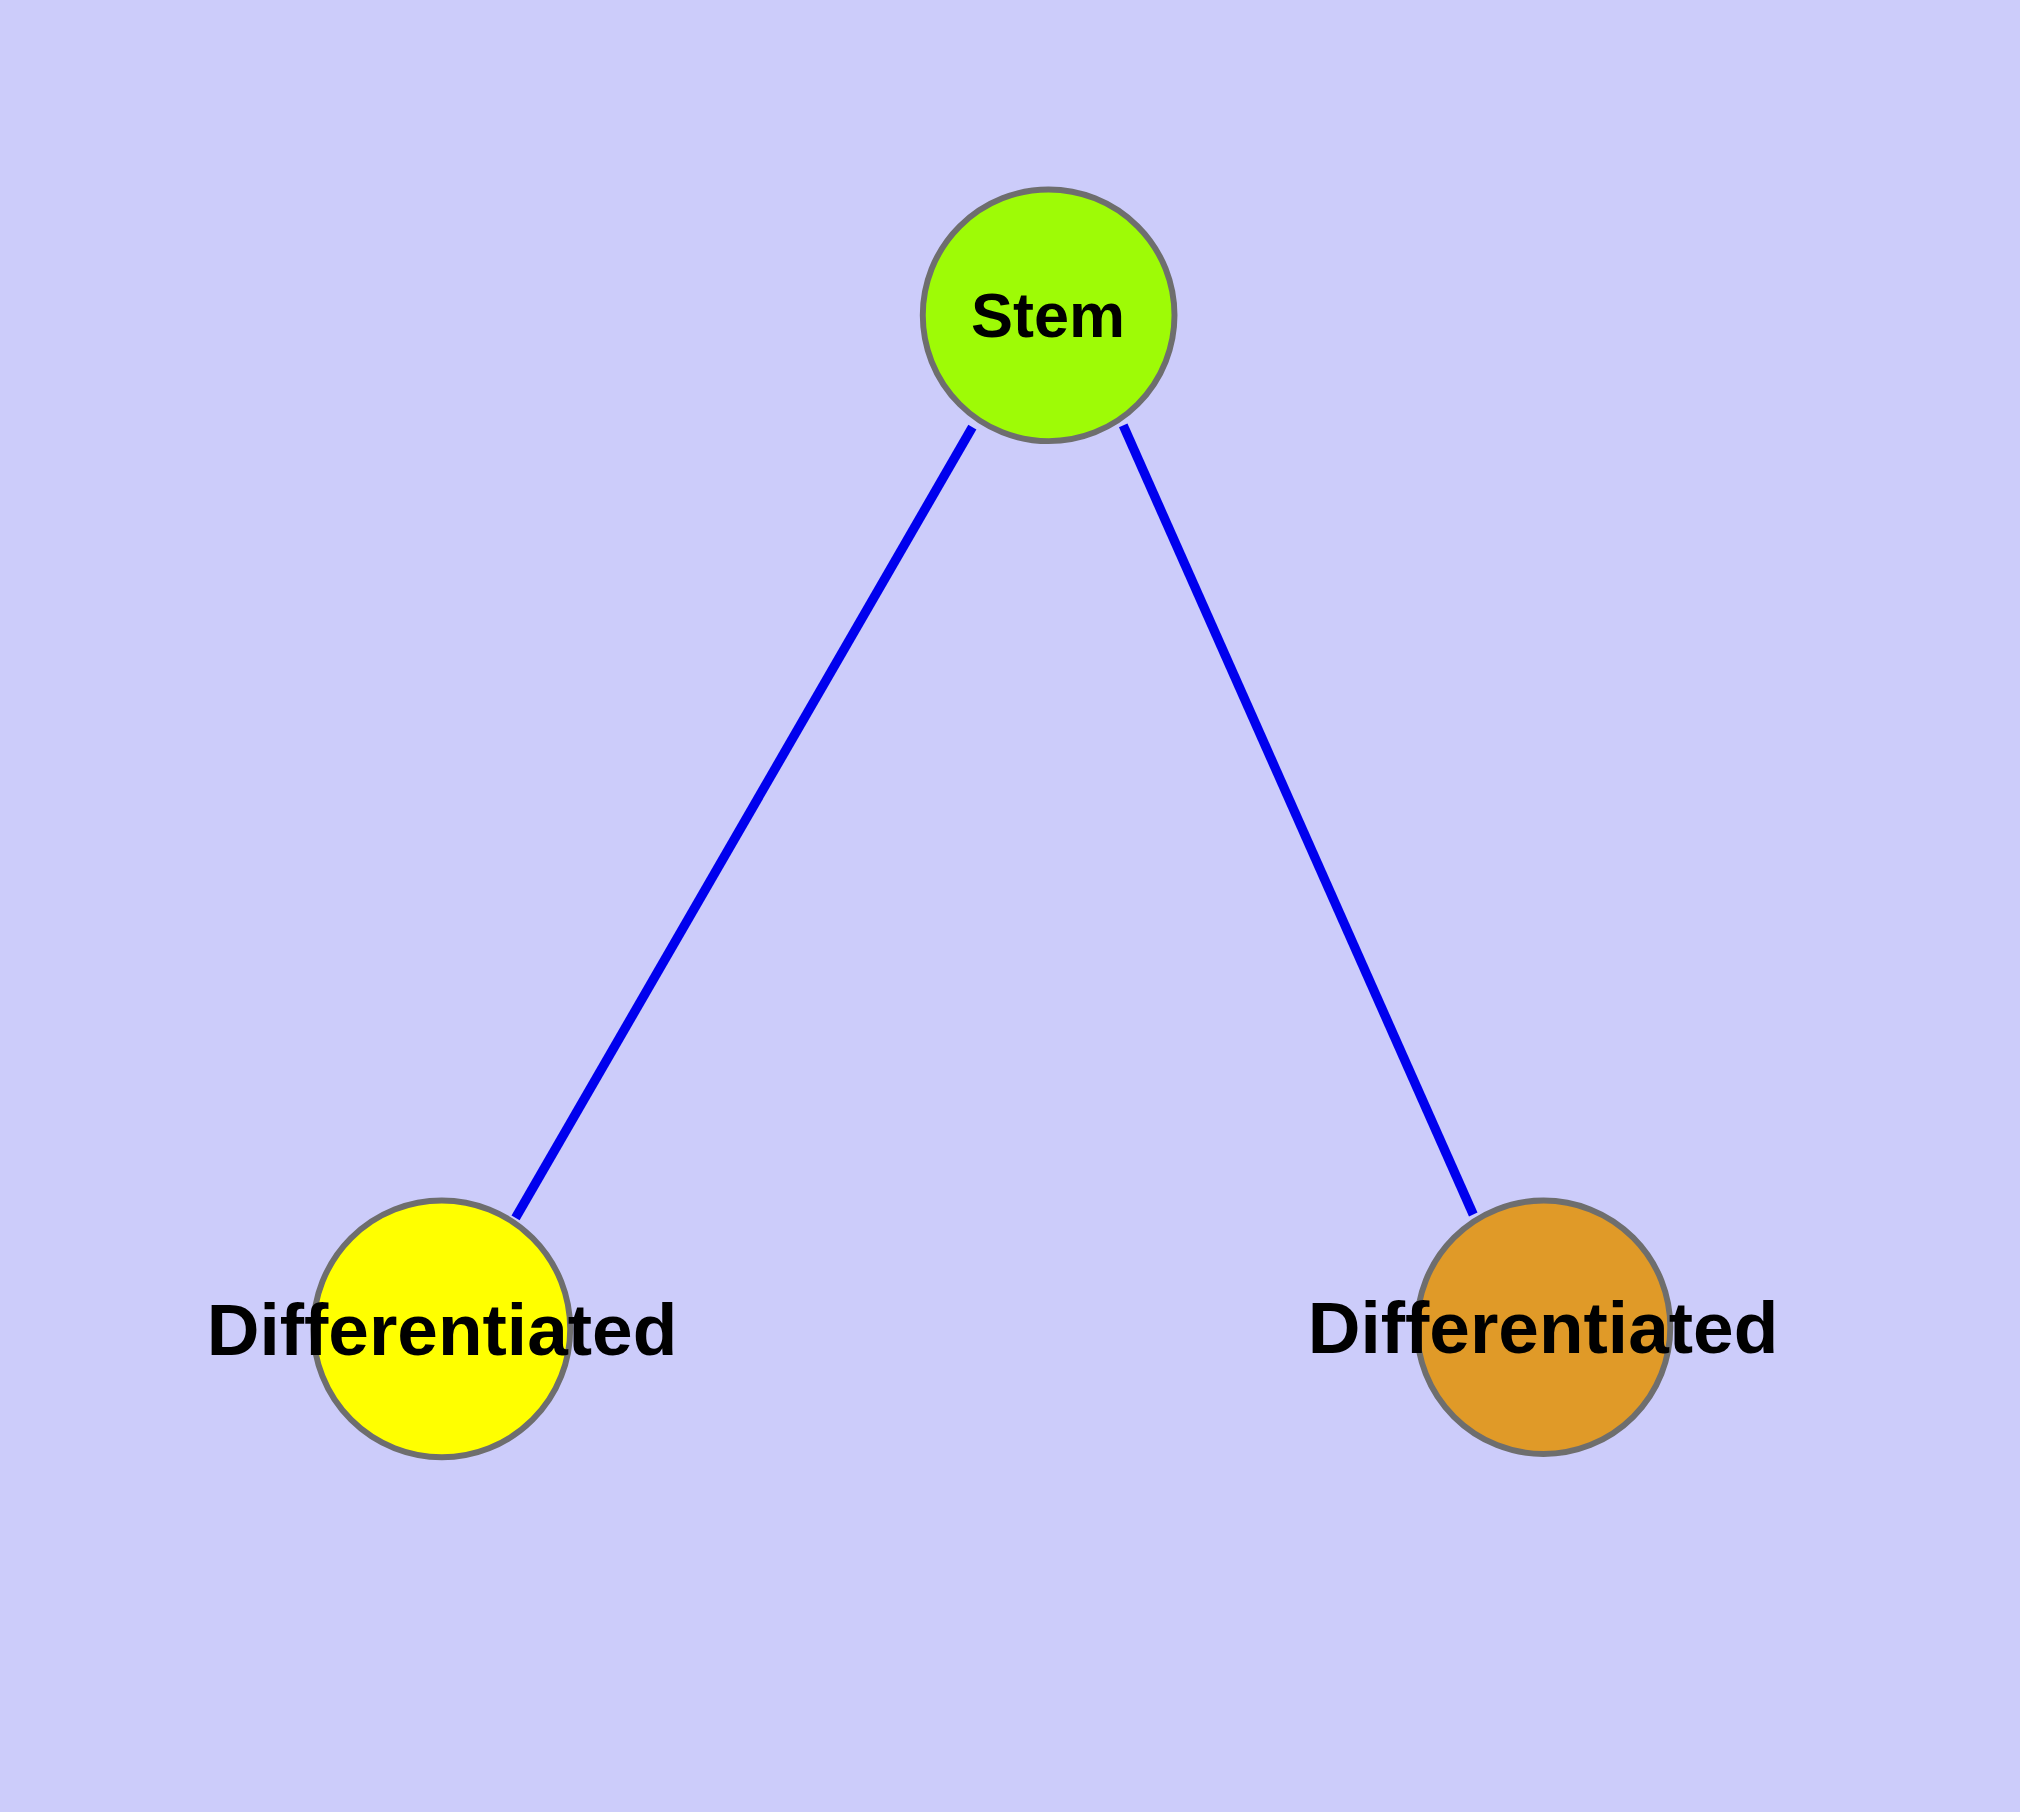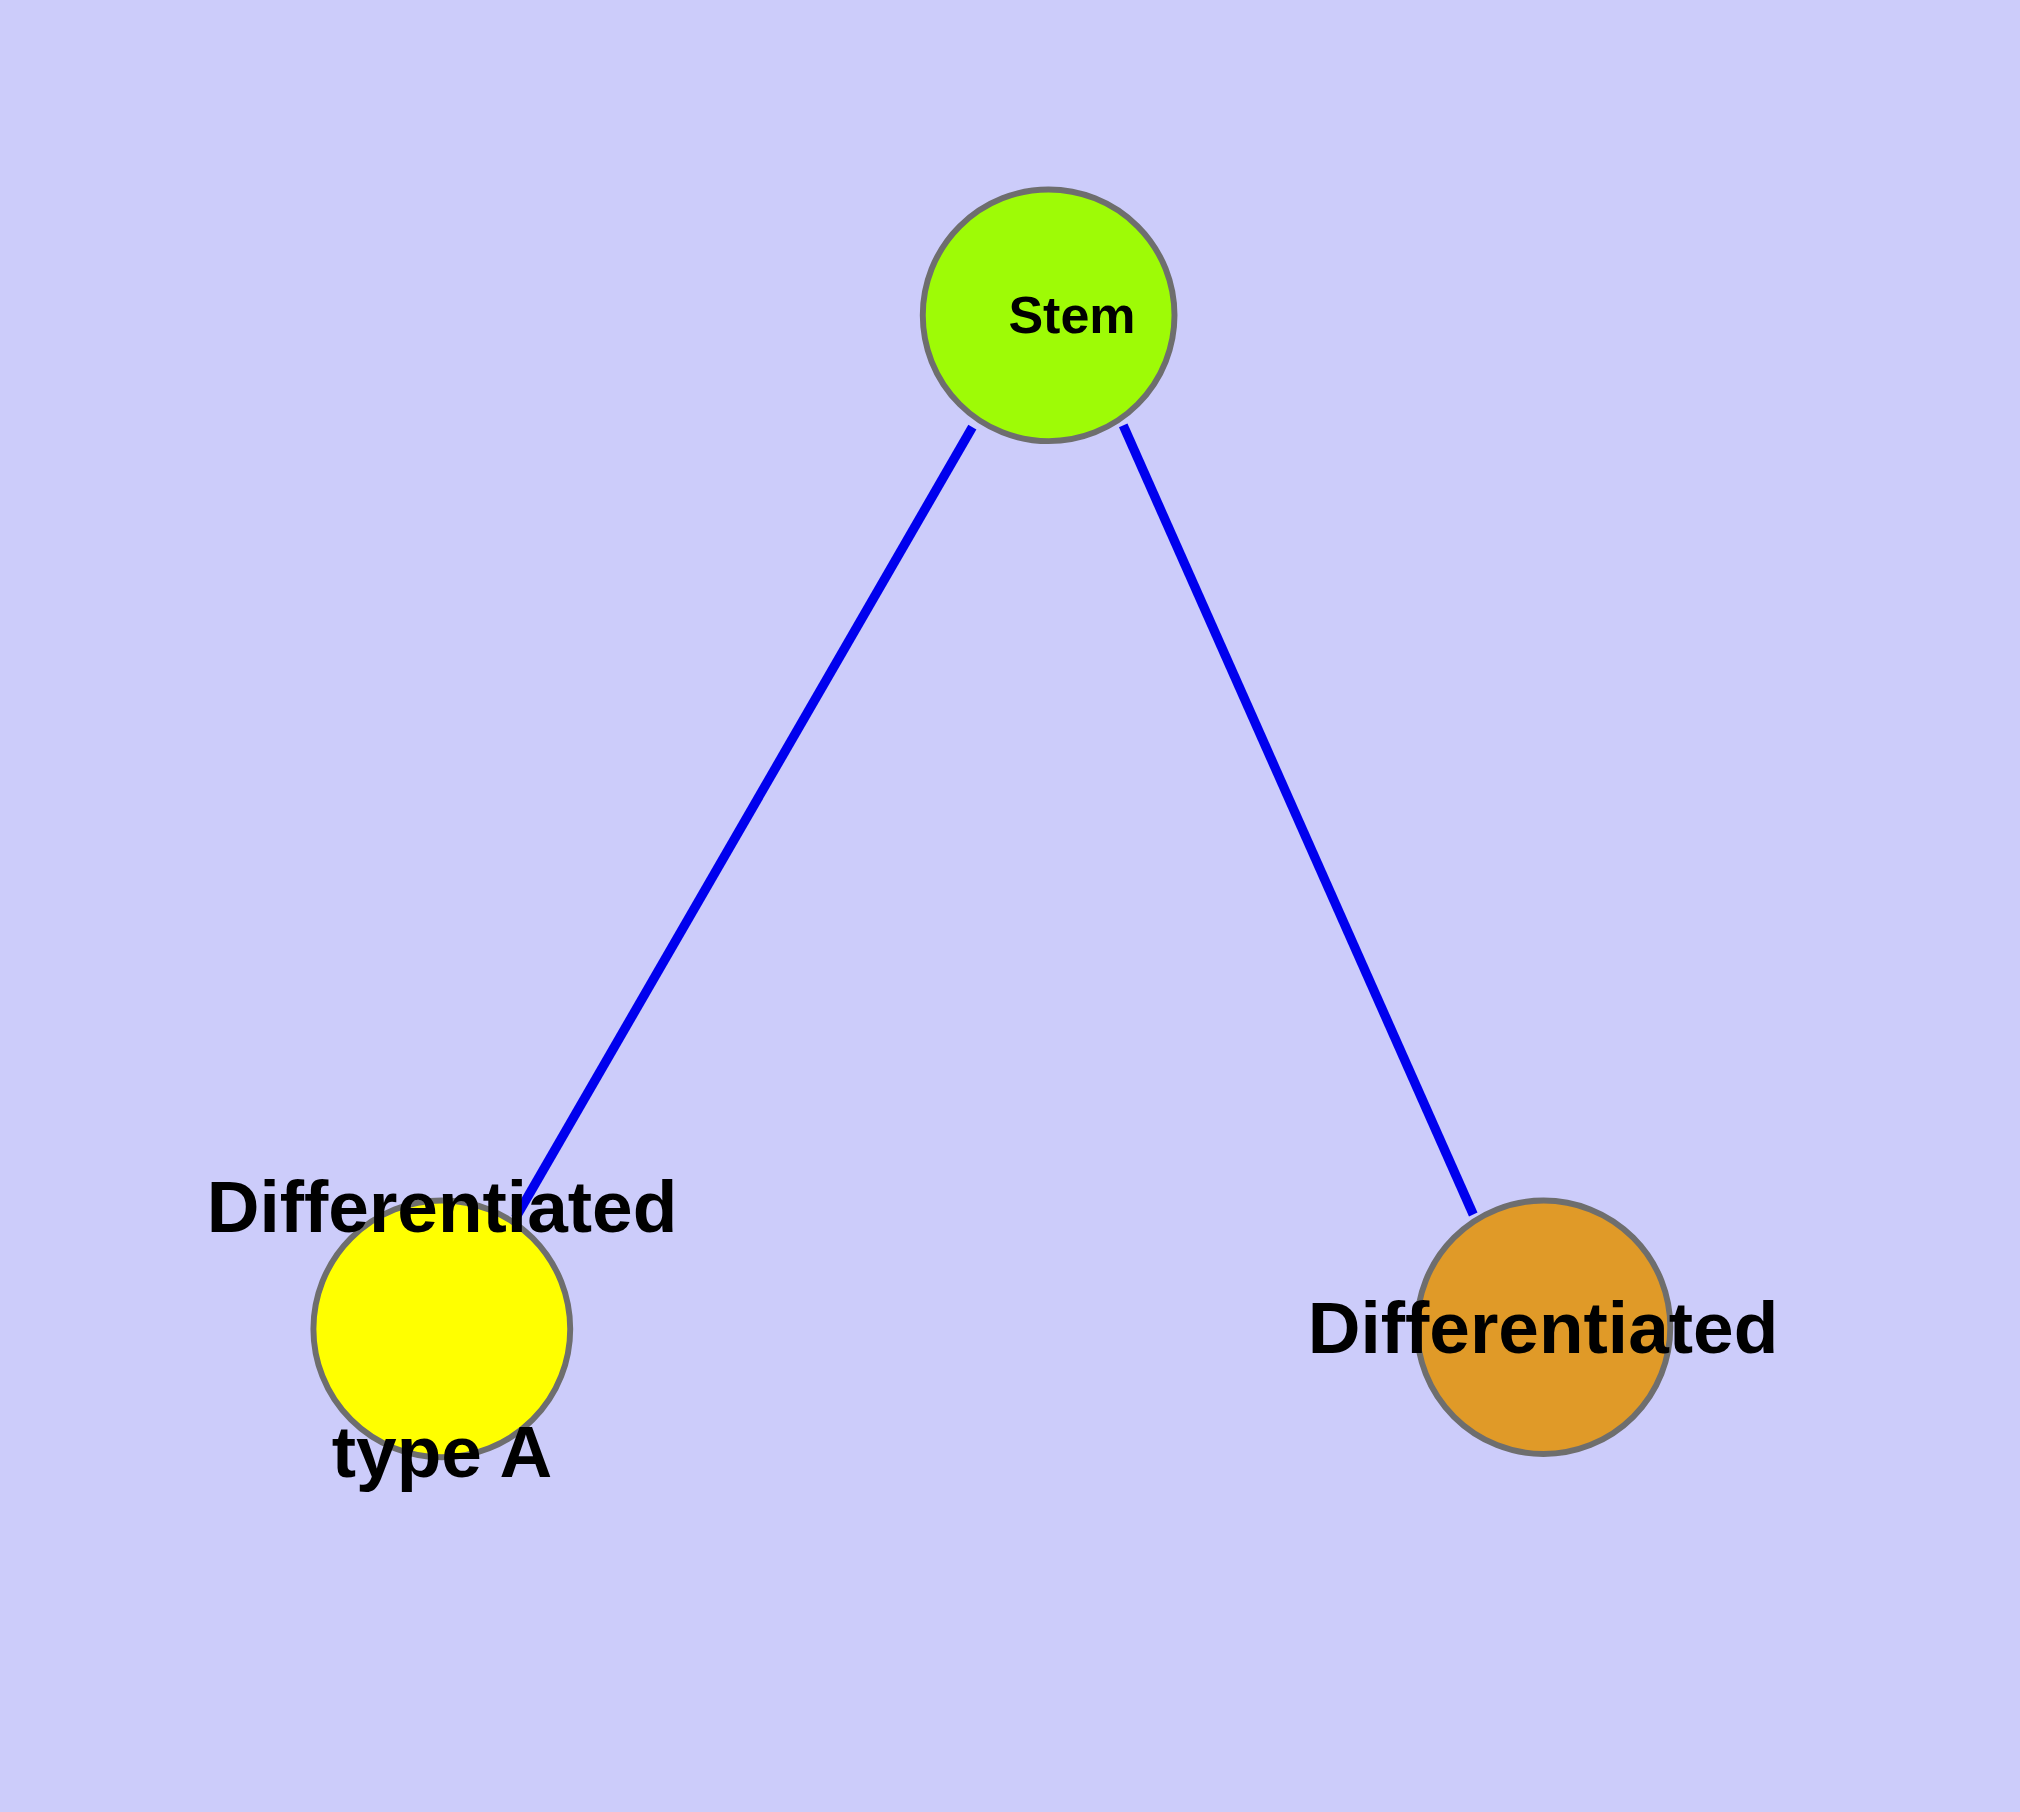--- a/index.html
+++ b/index.html
@@ -28,24 +28,23 @@
     position: absolute;
     color: #000000;
     font-weight: bold;
     text-align: center;
     line-height: 1.12;
     white-space: pre;
     pointer-events: none;
     transform: translate(-50%, -50%);
   }
   .label-stem {
-    font-size: 52px;
+    font-size: 63px;
     left: 1048px;
     top: 315px;
-    margin-left: 24px;
   }
   .label-diffA {
     font-size: 73px;
     left: 442px;
     top: 1329px;
   }
   .label-diffB {
     font-size: 73px;
     left: 1543px;
     top: 1327px;
@@ -68,21 +67,20 @@
       <circle cx="521" cy="1568" r="151.5" fill="#ffff00" stroke="#6e6e6e" stroke-width="7"></circle>
       <circle cx="1821" cy="1566" r="149.5" fill="#e09a28" stroke="#6e6e6e" stroke-width="7"></circle>
     </g>
 
   </svg>
 
   <div class="node-label label-stem" style="left: 1048px; top: 315px; color: rgb(0, 0, 0);">Stem</div>
 
   <div class="node-label label-diffA" style="left: 442px; top: 1329px; color: rgb(0, 0, 0);">
     <div>Differentiated</div>
-    <div>type A</div>
   </div>
 
   <div class="node-label label-diffB" style="left: 1543px; top: 1327px; color: rgb(0, 0, 0);">
     <div>Differentiated</div>
   </div>
 
 </div>
 
 
 </body></html>

